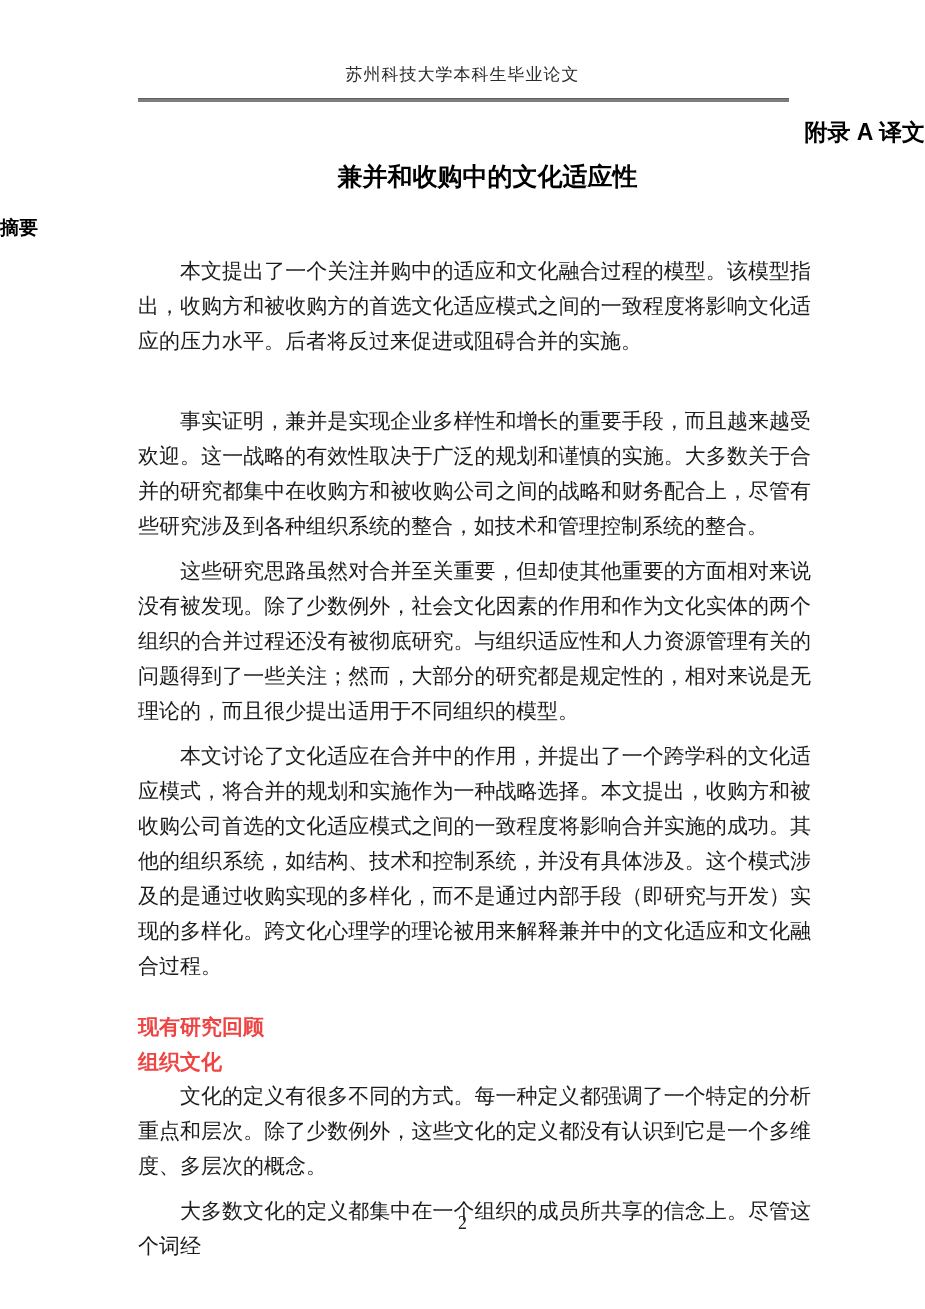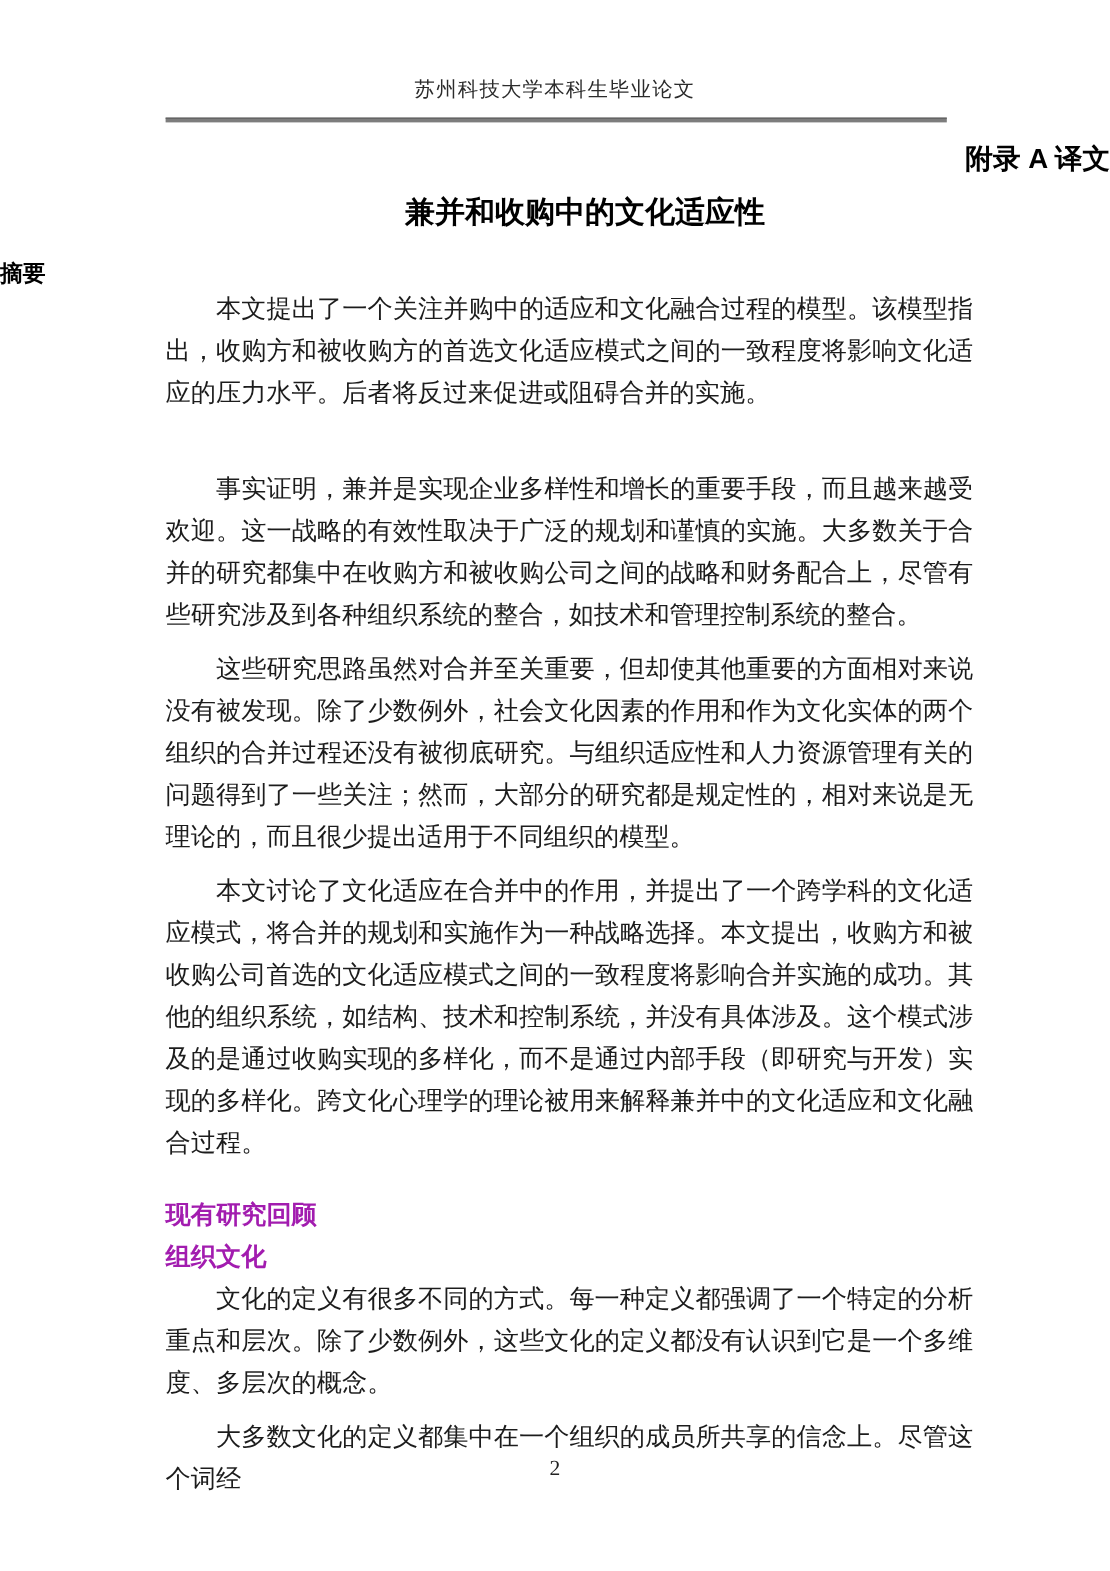--- a/index.html
+++ b/index.html
@@ -63,41 +63,41 @@
     top: 215px;
     left: 0;
     width: 925px;
     font-family: "Liberation Sans", sans-serif;
     font-weight: bold;
     font-size: 19px;
     color: #000000;
   }
   .body-text {
     position: absolute;
-    top: 240px;
+    top: 254px;
     left: 138px;
     width: 673px;
     font-size: 21px;
     line-height: 35px;
     text-align: justify;
     color: #1c1c1c;
   }
   .body-text p {
     margin: 0 0 10px 0;
     text-indent: 42px;
   }
   .body-text p.after-gap {
     margin-bottom: 45px;
   }
   .section-heading {
     font-family: "Liberation Sans", sans-serif;
     font-weight: bold;
     font-size: 21px;
     line-height: 35px;
-    color: #a21caf;
+    color: #ef4444;
     margin: 0;
   }
   .section-heading.first {
     margin-top: 25px;
   }
   .page-number {
     position: absolute;
     top: 1213px;
     left: 0;
     width: 925px;

